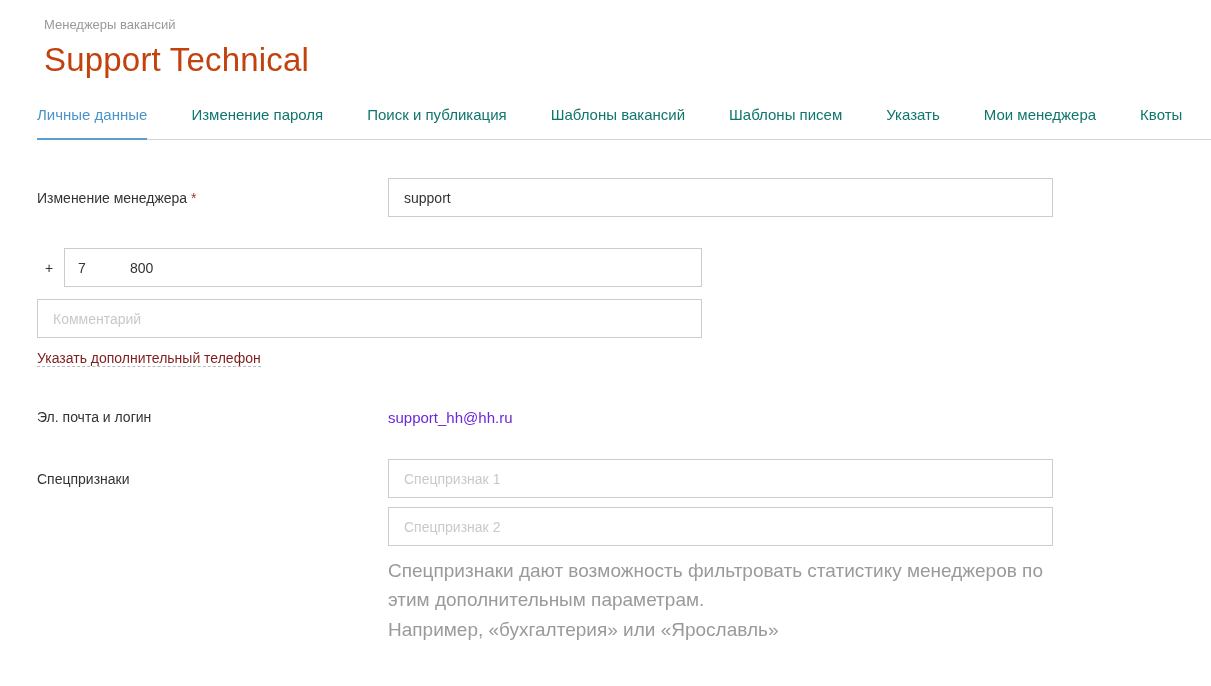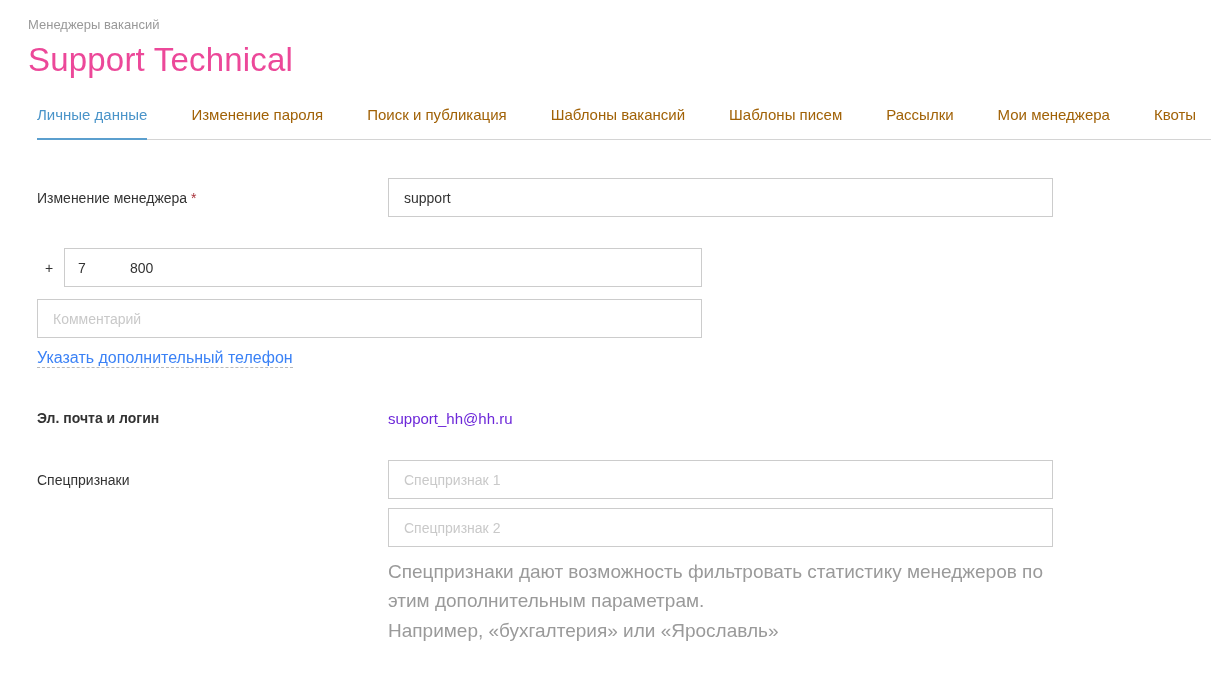--- a/index.html
+++ b/index.html
@@ -4,42 +4,42 @@
 <style>
   * { box-sizing: border-box; }
   html, body { margin: 0; padding: 0; background: #fff; }
   body {
     width: 1211px;
     min-height: 686px;
     font-family: "Liberation Sans", sans-serif;
     color: #333;
     position: relative;
   }
-  .header { padding: 17px 37px 0 28px; }
+  .header { padding: 17px 37px 0 44px; }
   .breadcrumb {
     font-size: 13px;
     color: #999;
   }
   .page-title {
     margin-top: 9px;
     font-size: 33px;
     font-weight: 400;
-    color: #ec4899;
+    color: #c2410c;
     letter-spacing: 0.2px;
   }
 
   .tabbar {
     margin: 27px 0 8px 37px;
     display: flex;
     gap: 44px;
     border-bottom: 1px solid #d4d4d4;
   }
   .tab {
     font-size: 15px;
-    color: #a16207;
+    color: #0f766e;
     padding-bottom: 15px;
     border-bottom: 2px solid transparent;
     margin-bottom: -1px;
     cursor: pointer;
     white-space: nowrap;
   }
   .tab.active {
     color: #4a94c9;
     border-bottom-color: #5b9fce;
   }
@@ -97,29 +97,29 @@
   }
   .phone-seg-country { width: 52px; border-right: 1px solid #ccc; flex: none; }
   .phone-seg-city { width: 66px; border-right: 1px solid #ccc; flex: none; }
   .phone-seg-number { flex: 1; min-width: 0; }
 
   .gap-12 { height: 12px; }
   .gap-11 { height: 11px; }
 
   .add-phone-link {
     display: inline-block;
-    font-size: 16px;
-    color: #3b82f6;
+    font-size: 14px;
+    color: #7f1d1d;
     text-decoration: none;
     border-bottom: 1px dashed #b9b9b9;
     cursor: pointer;
   }
 
   .row-email { margin-top: 42px; }
-  .row-email .form-label { padding-top: 0; font-weight: bold; }
+  .row-email .form-label { padding-top: 0; }
   .email-value { font-size: 15px; color: #6d28d9; }
 
   .row-special { margin-top: 33px; }
   .hint {
     margin-top: 10px;
     font-size: 19px;
     color: #9a9a9a;
     line-height: 1.55;
   }
 
@@ -143,21 +143,21 @@
   <div class="breadcrumb">Менеджеры вакансий</div>
   <div class="page-title">Support Technical</div>
 </div>
 
 <div class="tabbar">
   <div class="tab active">Личные данные</div>
   <div class="tab">Изменение пароля</div>
   <div class="tab">Поиск и публикация</div>
   <div class="tab">Шаблоны вакансий</div>
   <div class="tab">Шаблоны писем</div>
-  <div class="tab">Рассылки</div>
+  <div class="tab">Указать</div>
   <div class="tab">Мои менеджера</div>
   <div class="tab">Квоты</div>
 </div>
 
 <div class="form">
 
   <div class="form-row">
     <div class="form-label">
       <span>Изменение менеджера</span>
       <span class="required">*</span>

